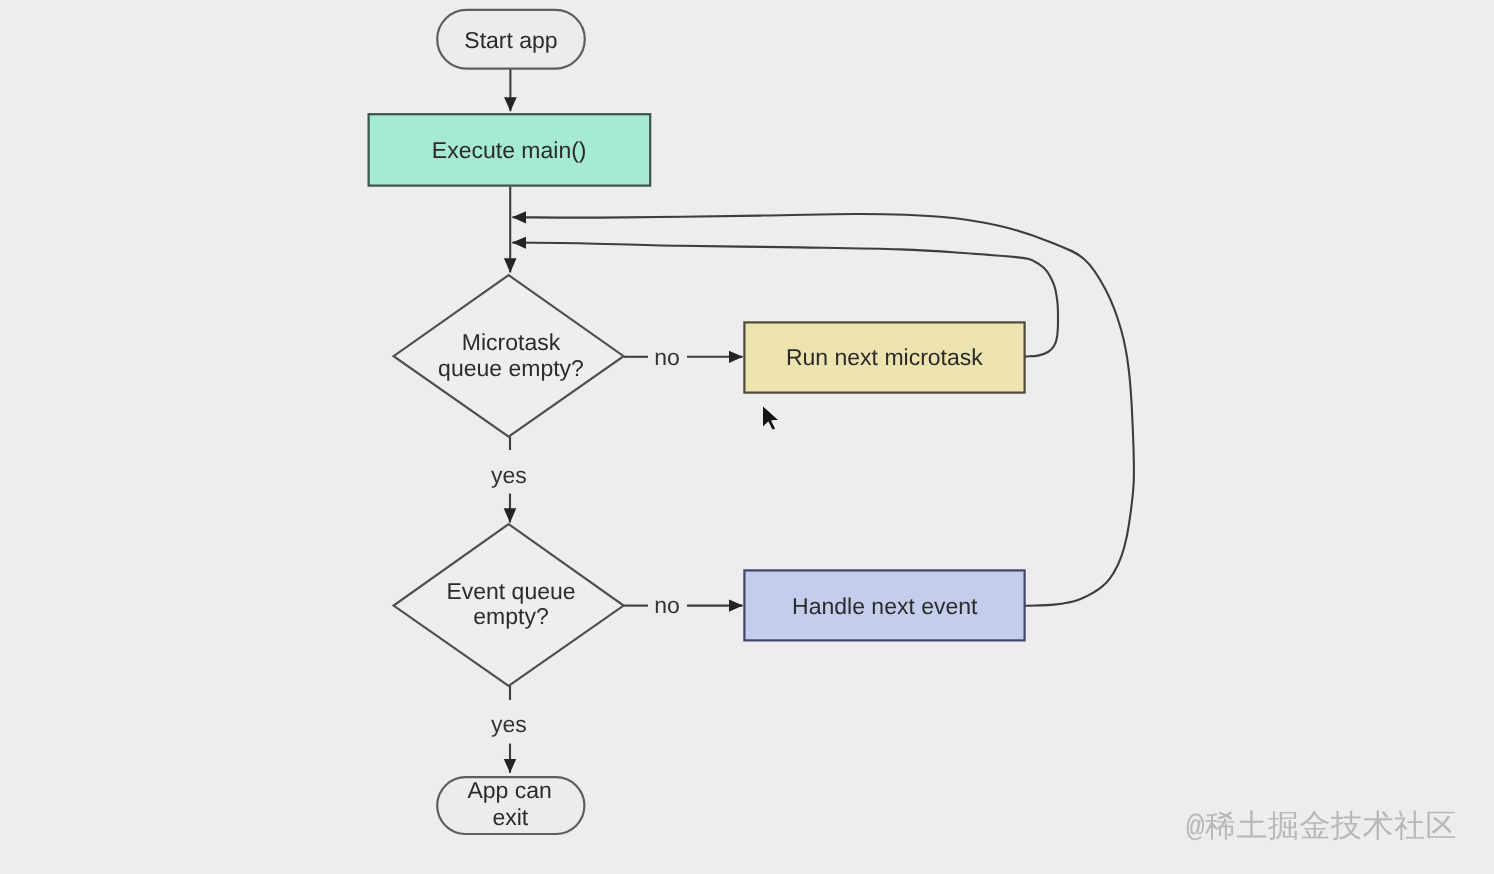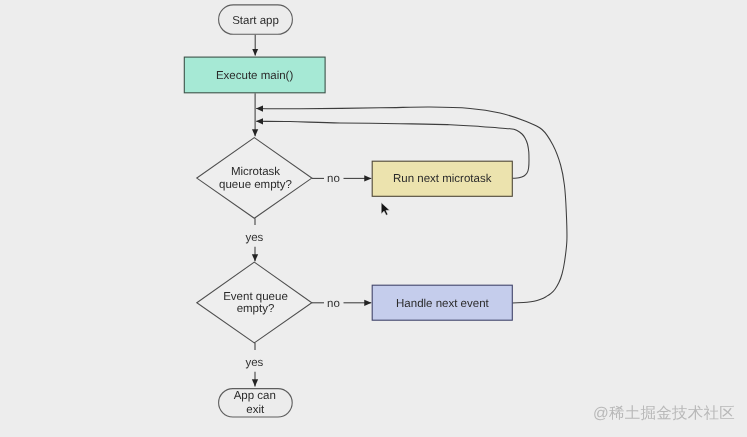--- a/index.html
+++ b/index.html
@@ -16,21 +16,21 @@
   .edge-label{font-family:"Liberation Sans",sans-serif;font-size:11.5px;fill:#333333;text-anchor:middle;will-change:opacity;}
   .shape{stroke-width:1.1;}
   .sh-stadium{stroke:#5e5e5e;fill:#ececec;}
   .sh-diamond{stroke:#4f4f4f;fill:#eeeeee;}
   .sh-green{stroke:#3c5349;fill:#a6e9d5;}
   .sh-yellow{stroke:#4f4838;fill:#ece3ae;}
   .sh-blue{stroke:#41456b;fill:#c5cdec;}
   .link{fill:none;stroke:#3d3d3d;stroke-width:1.05;}
   .watermark{
     position:absolute;left:593px;top:405.6px;
-    font-family:Liberation Sans, sans-serif;
+    font-family:Liberation Mono, monospace;
     font-size:15.5px;line-height:16px;color:#b8b8b8;letter-spacing:0.25px;white-space:nowrap;will-change:opacity;
   }
 </style>
 </head>
 <body>
 
 <div id="stage">
 
   <svg id="flow" viewBox="0 0 747 437">
     <defs>

